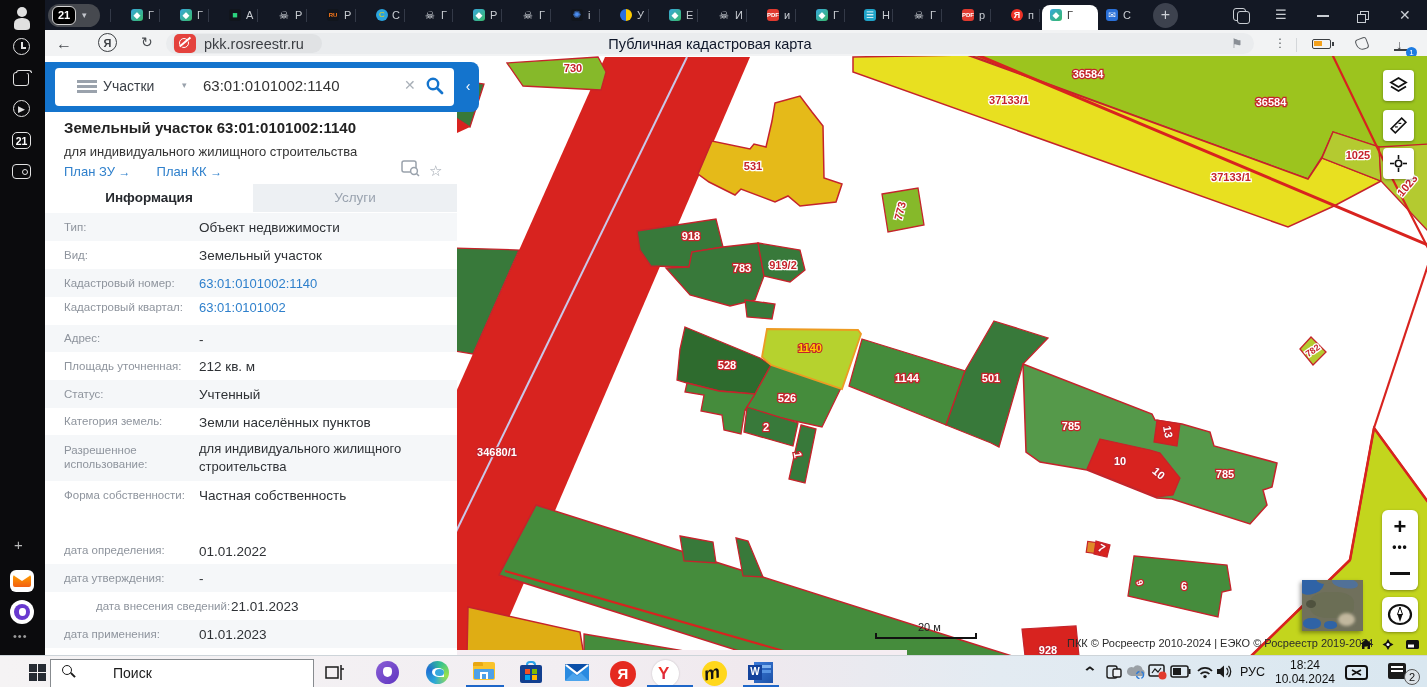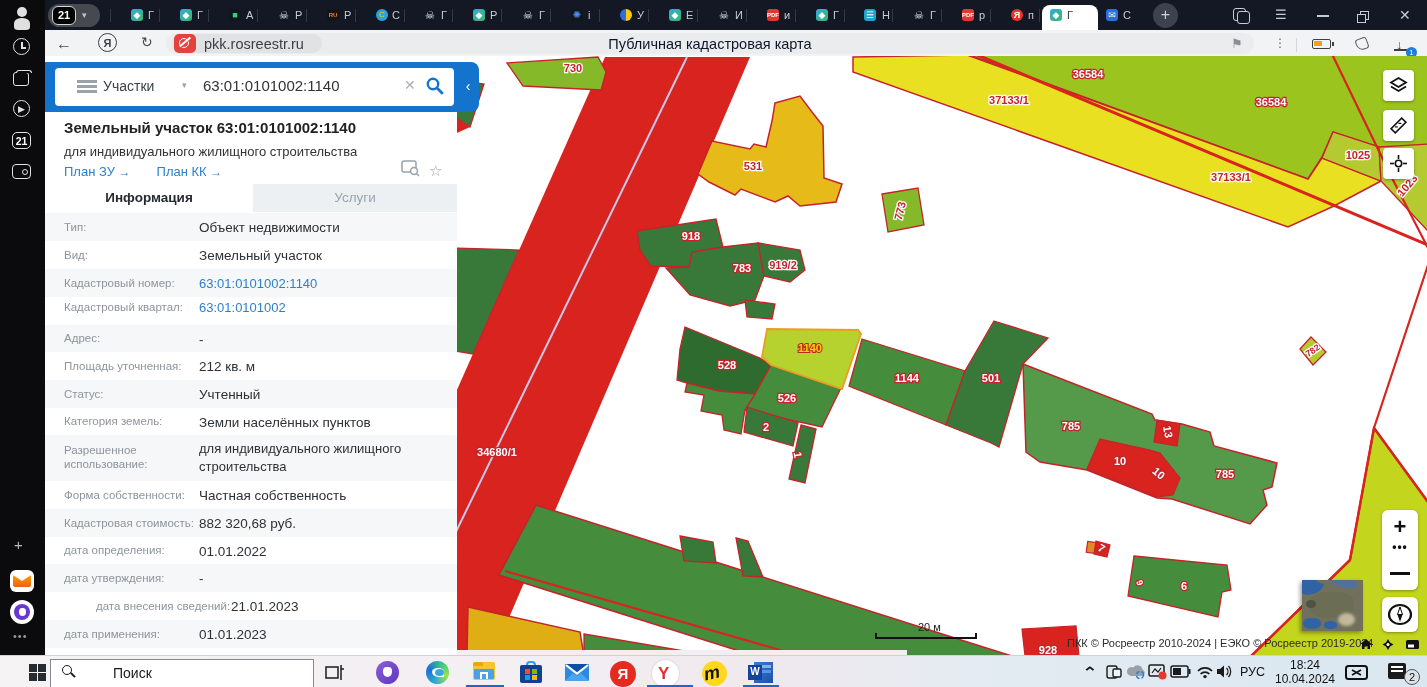--- a/index.html
+++ b/index.html
@@ -217,24 +217,20 @@
       <div class="val" style="top:6px;color:#2e3135;font-size:13.5px;line-height:18px">Земли населённых пунктов</div>
     </div>
     <div class="row" style="top:379px;height:46px;background:#f5f7f9;">
       <div class="lbl" style="top:8px;line-height:14px">Разрешенное<br>использование:</div>
       <div class="val" style="top:5px;color:#2e3135;font-size:13px;line-height:18px">для индивидуального жилищного<br>строительства</div>
     </div>
     <div class="row" style="top:425px;height:28px;">
       <div class="lbl" style="top:7px;line-height:14px">Форма собственности:</div>
       <div class="val" style="top:6px;color:#2e3135;font-size:13.5px;line-height:18px">Частная собственность</div>
     </div>
-    <div class="row" style="top:453px;height:28px;background:#f5f7f9;">
-      <div class="lbl" style="top:7px;line-height:14px">Кадастровая стоимость:</div>
-      <div class="val" style="top:6px;color:#2e3135;font-size:13.5px;line-height:18px">882 320,68 руб.</div>
-    </div>
     <div class="row" style="top:481px;height:27px;">
       <div class="lbl" style="top:6px;line-height:14px">дата определения:</div>
       <div class="val" style="top:6px;color:#2e3135;font-size:13.5px;line-height:18px">01.01.2022</div>
     </div>
     <div class="row" style="top:508px;height:28px;background:#f5f7f9;">
       <div class="lbl" style="top:7px;line-height:14px">дата утверждения:</div>
       <div class="val" style="top:6px;color:#2e3135;font-size:13.5px;line-height:18px">-</div>
     </div>
     <div class="row" style="top:536px;height:28px;margin-left:32px;">
       <div class="lbl" style="top:7px;line-height:14px">дата внесения сведений:</div>

